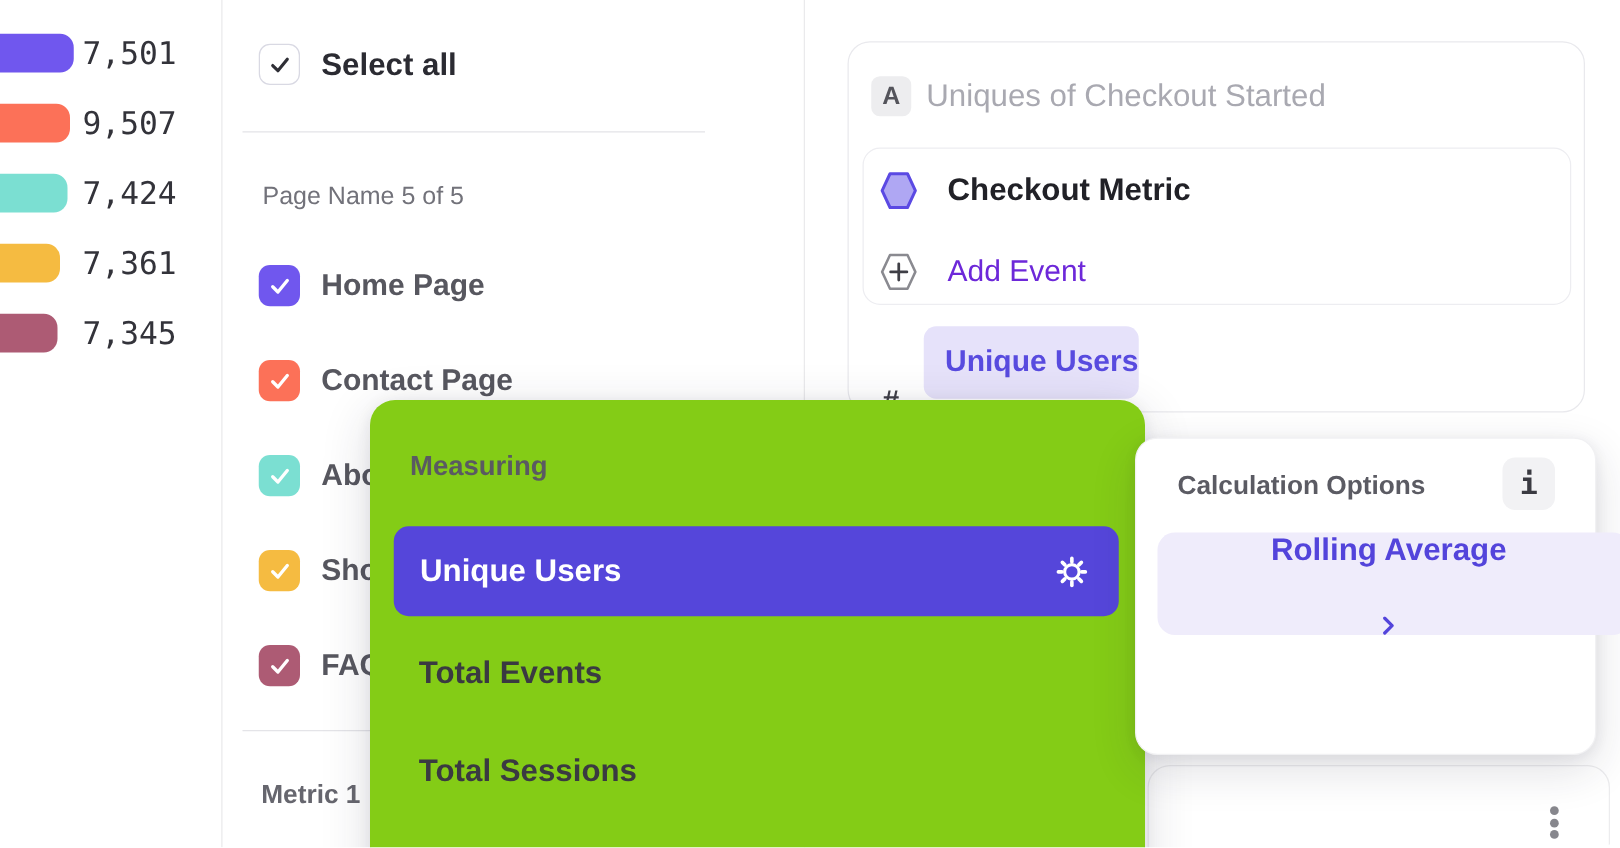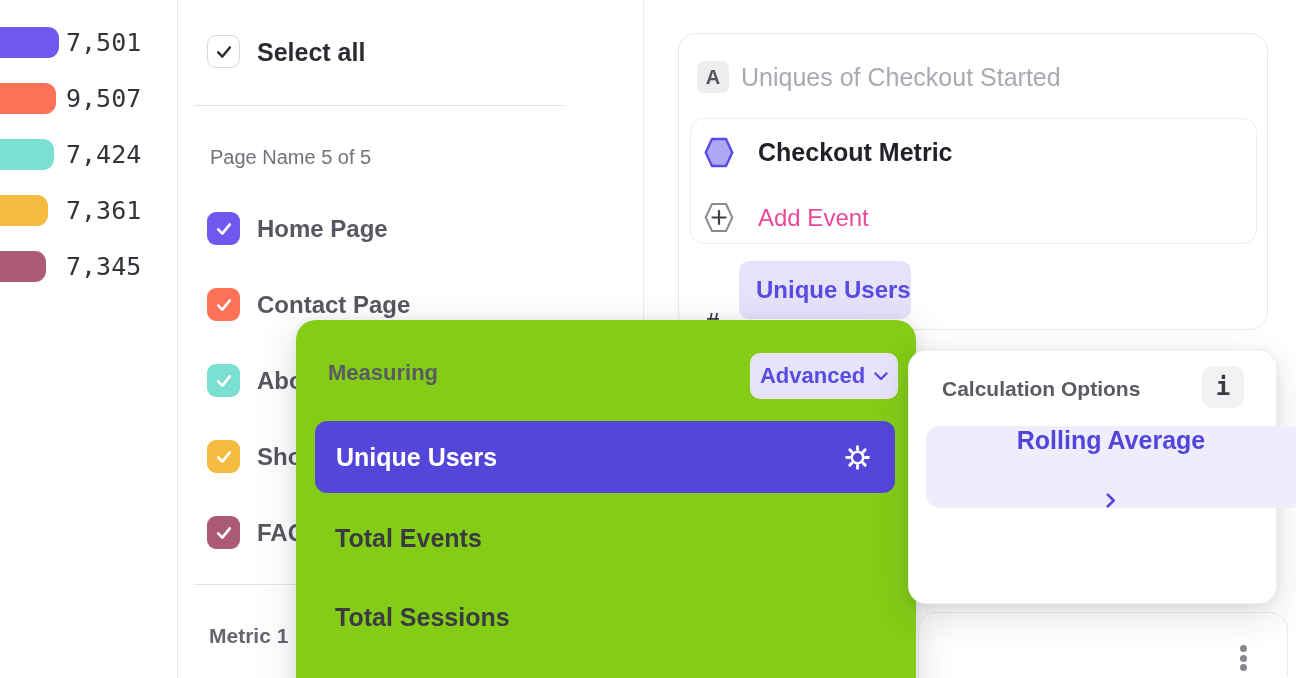--- a/index.html
+++ b/index.html
@@ -27,21 +27,21 @@
 
   
   .event-card{position:absolute;left:678px;top:33px;width:590px;height:297px;background:#fff;
               border:1px solid #E9E9ED;border-radius:18px;box-sizing:border-box;z-index:2;}
   .badge-a{position:absolute;left:18px;top:27px;width:32px;height:32px;background:#EDEDEF;border-radius:7px;
            display:flex;align-items:center;justify-content:center;font-size:20px;font-weight:700;color:#54545B;}
   .title-placeholder{position:absolute;left:62px;top:27px;line-height:32px;font-size:25px;font-weight:400;color:#A9A9B1;white-space:nowrap;}
   .inner-card{position:absolute;left:11px;top:84px;width:567px;height:126px;border:1px solid #EDEDF1;border-radius:14px;box-sizing:border-box;background:#fff;}
   .hex-slot{position:absolute;left:13px;width:30px;height:31px;}
   .event-name{position:absolute;left:67px;top:18px;line-height:31px;font-size:25px;font-weight:700;color:#212127;white-space:nowrap;}
-  .add-event-label{position:absolute;left:67px;top:83px;line-height:31px;font-size:24px;font-weight:500;color:#ec4899;white-space:nowrap;}
+  .add-event-label{position:absolute;left:67px;top:83px;line-height:31px;font-size:24px;font-weight:500;color:#6d28d9;white-space:nowrap;}
   .hash{position:absolute;left:27px;top:274px;font-size:24px;font-weight:700;color:#3F3F46;}
   .measure-pill{position:absolute;left:60px;top:227px;width:172px;height:58px;border-radius:10px;background:#E6E2FA;
                 display:flex;align-items:center;justify-content:space-between;padding:0 17px;box-sizing:border-box;cursor:pointer;}
   .measure-pill span{font-size:24px;font-weight:600;color:#584BDF;white-space:nowrap;}
 
   
   .measuring-popup{position:absolute;left:296px;top:320px;width:620px;height:456px;background:#84cc16;
                    border-radius:20px 20px 0 0;z-index:5;
                    box-shadow:0 10px 40px rgba(35,35,60,.16),0 2px 12px rgba(35,35,60,.08);}
   .measuring-title{position:absolute;left:32px;top:360px;font-size:22px;font-weight:600;color:#5A5A62;white-space:nowrap;}
@@ -183,26 +183,20 @@
       <span>Unique Users</span>
       <svg width="15" height="10" viewBox="0 0 14 9">
         <path d="M1.5 1.5 L7 7 L12.5 1.5" fill="none" stroke="#584BDF" stroke-width="2.4" stroke-linecap="round" stroke-linejoin="round"></path>
       </svg>
     </div>
   </div>
 
   <div class="measuring-popup">
     <div class="measuring-title">Measuring</div>
 
-    <div class="advanced-pill">
-      <span>Advanced</span>
-      <svg width="14" height="9" viewBox="0 0 14 9">
-        <path d="M1.5 1.5 L7 7 L12.5 1.5" fill="none" stroke="#584BDF" stroke-width="2.4" stroke-linecap="round" stroke-linejoin="round"></path>
-      </svg>
-    </div>
 
     <div class="menu-row-selected">
       <span>Unique Users</span>
       <svg width="27" height="27" viewBox="0 0 28 28">
         <circle cx="14" cy="14" r="6" fill="none" stroke="#FFFFFF" stroke-width="2.6"></circle>
         <g stroke="#FFFFFF" stroke-width="3" stroke-linecap="round">
           <line x1="22.2" y1="14" x2="25.2" y2="14"></line>
           <line x1="19.8" y1="19.8" x2="21.9" y2="21.9"></line>
           <line x1="14" y1="22.2" x2="14" y2="25.2"></line>
           <line x1="8.2" y1="19.8" x2="6.1" y2="21.9"></line>

